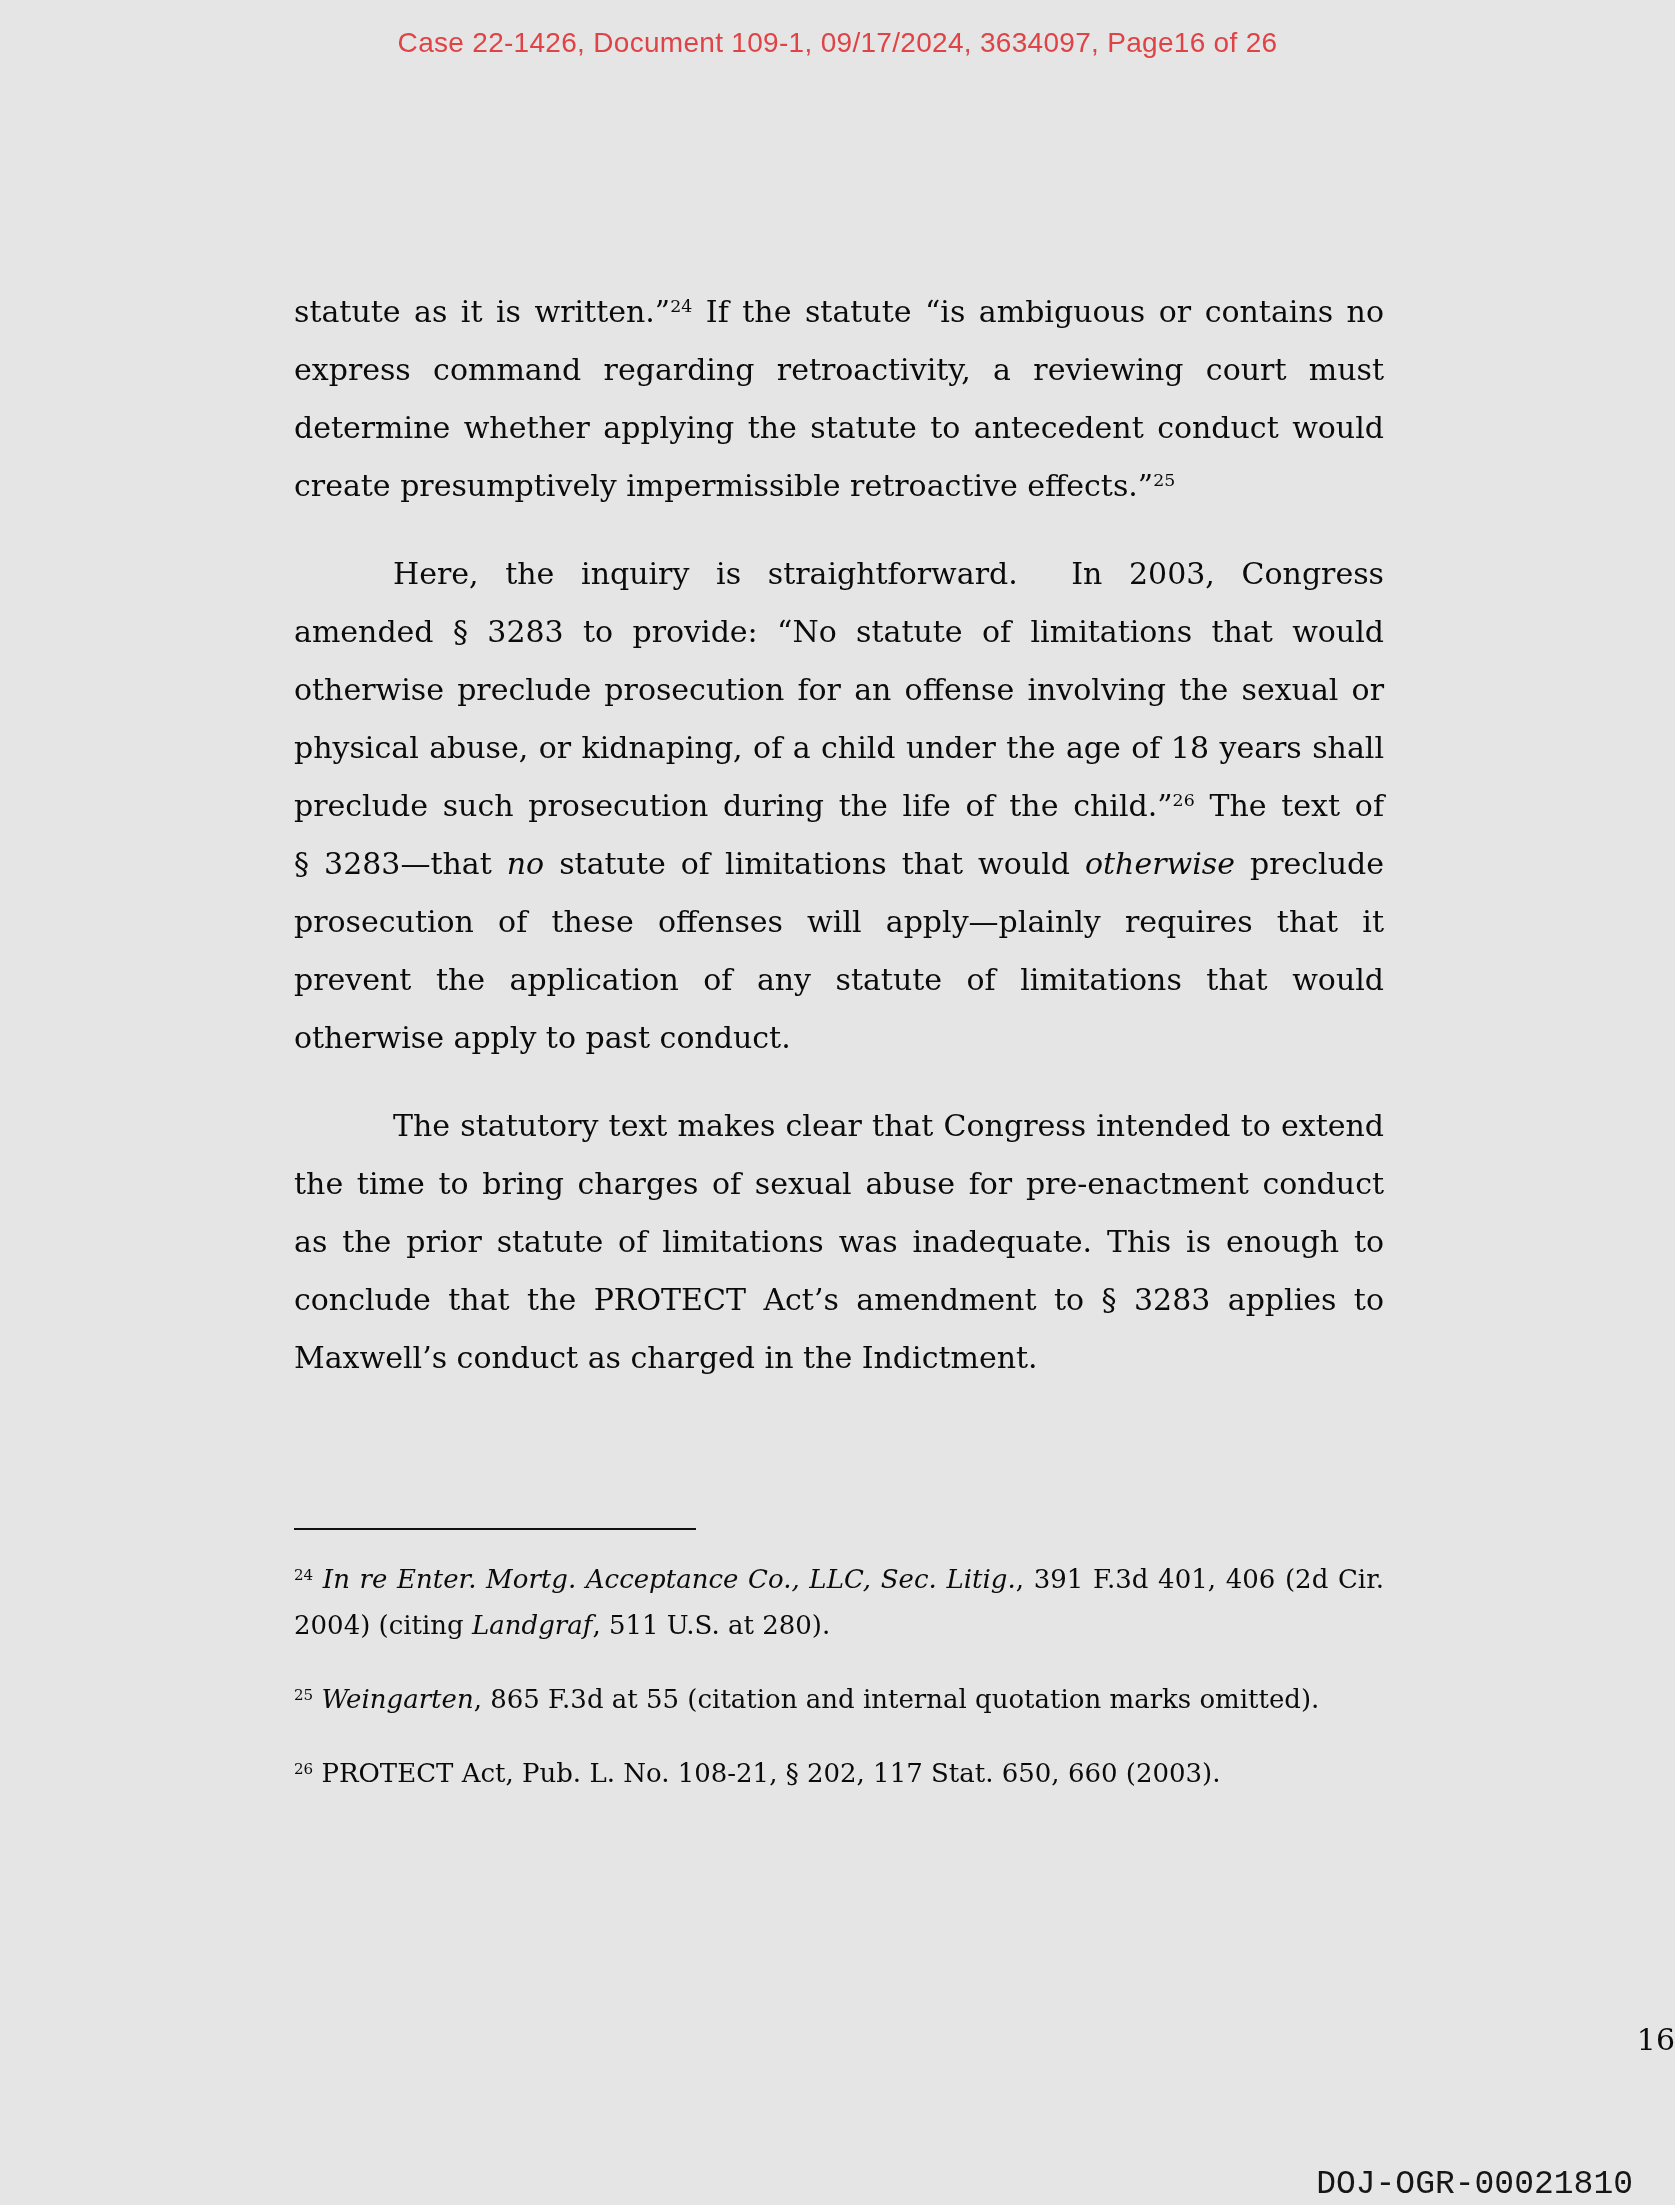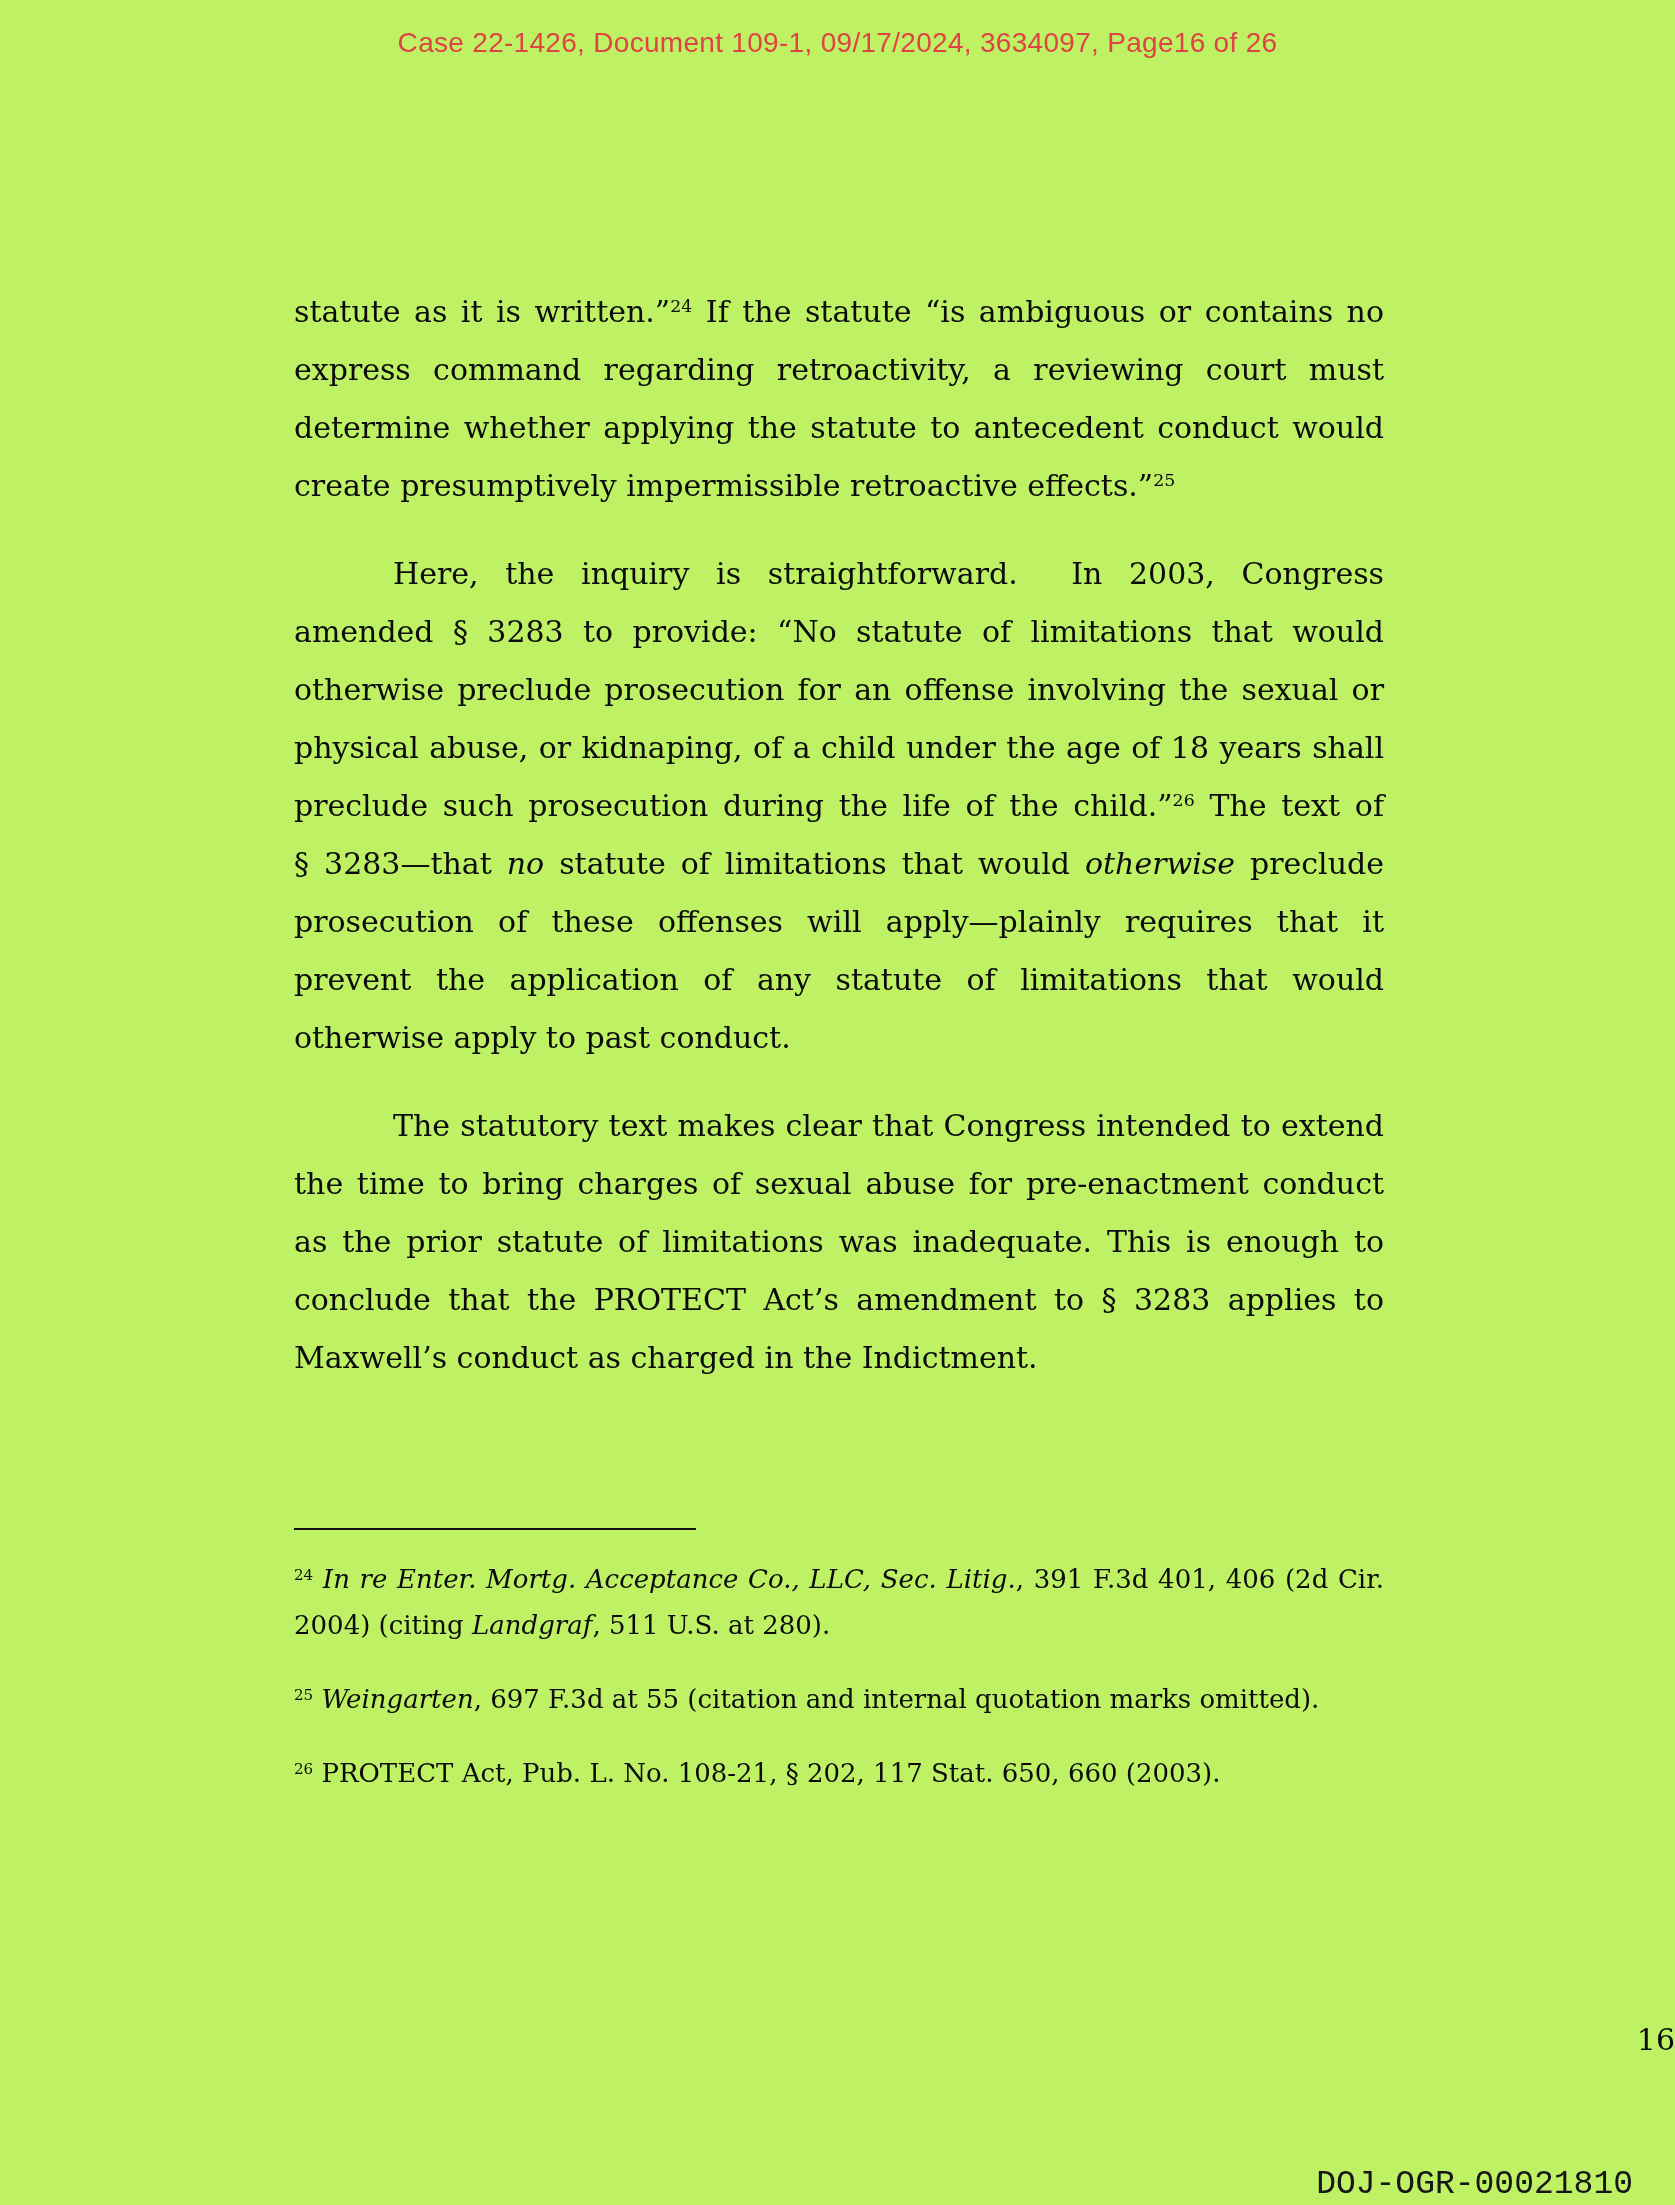--- a/index.html
+++ b/index.html
@@ -4,21 +4,21 @@
 <style>
   html, body {
     margin: 0;
     padding: 0;
     background: #ffffff;
   }
   #page {
     position: relative;
     width: 1675px;
     height: 2205px;
-    background: #bef264;
+    background: #e5e5e5;
     overflow: hidden;
   }
   
   #case-stamp {
     position: absolute;
     top: 28px;
     left: 0;
     width: 100%;
     text-align: center;
     font-family: "Liberation Sans", sans-serif;
@@ -110,21 +110,21 @@
     <p class="indent"><span>Here, the inquiry is straightforward.&nbsp; In 2003, Congress amended §&nbsp;3283 to provide: “No statute of limitations that would otherwise preclude prosecution for an offense involving the sexual or physical abuse, or kidnaping, of a child under the age of 18 years shall preclude such prosecution during the life of the child.”</span><span class="sup">26</span><span> The text of §&nbsp;3283—that </span><span class="i">no</span><span> statute of limitations that would </span><span class="i">otherwise</span><span> preclude prosecution of these offenses will apply—plainly requires that it prevent the application of any statute of limitations that would otherwise apply to past conduct.</span></p>
     <p class="indent"><span>The statutory text makes clear that Congress intended to extend the time to bring charges of sexual abuse for pre-enactment conduct as the prior statute of limitations was inadequate. This is enough to conclude that the PROTECT Act’s amendment to §&nbsp;3283 applies to Maxwell’s conduct as charged in the Indictment.</span></p>
   </div>
 
   <div id="footnotes">
     <hr class="fn-rule">
     <p class="footnote">
       <span class="sup">24</span><span> </span><span><span class="i">In re Enter. Mortg. Acceptance Co., LLC, Sec. Litig.</span><span>, 391 F.3d 401, 406 (2d Cir. 2004) (citing </span><span class="i">Landgraf</span><span>, 511 U.S. at 280).</span></span>
     </p>
     <p class="footnote">
-      <span class="sup">25</span><span> </span><span><span class="i">Weingarten</span><span>, 697 F.3d at 55 (citation and internal quotation marks omitted).</span></span>
+      <span class="sup">25</span><span> </span><span><span class="i">Weingarten</span><span>, 865 F.3d at 55 (citation and internal quotation marks omitted).</span></span>
     </p>
     <p class="footnote">
       <span class="sup">26</span><span> </span><span><span>PROTECT Act, Pub. L. No. 108-21, §&nbsp;202, 117 Stat. 650, 660 (2003).</span></span>
     </p>
   </div>
 
   <div id="page-number">16</div>
 
   <div id="bates-number">DOJ-OGR-00021810</div>
 

